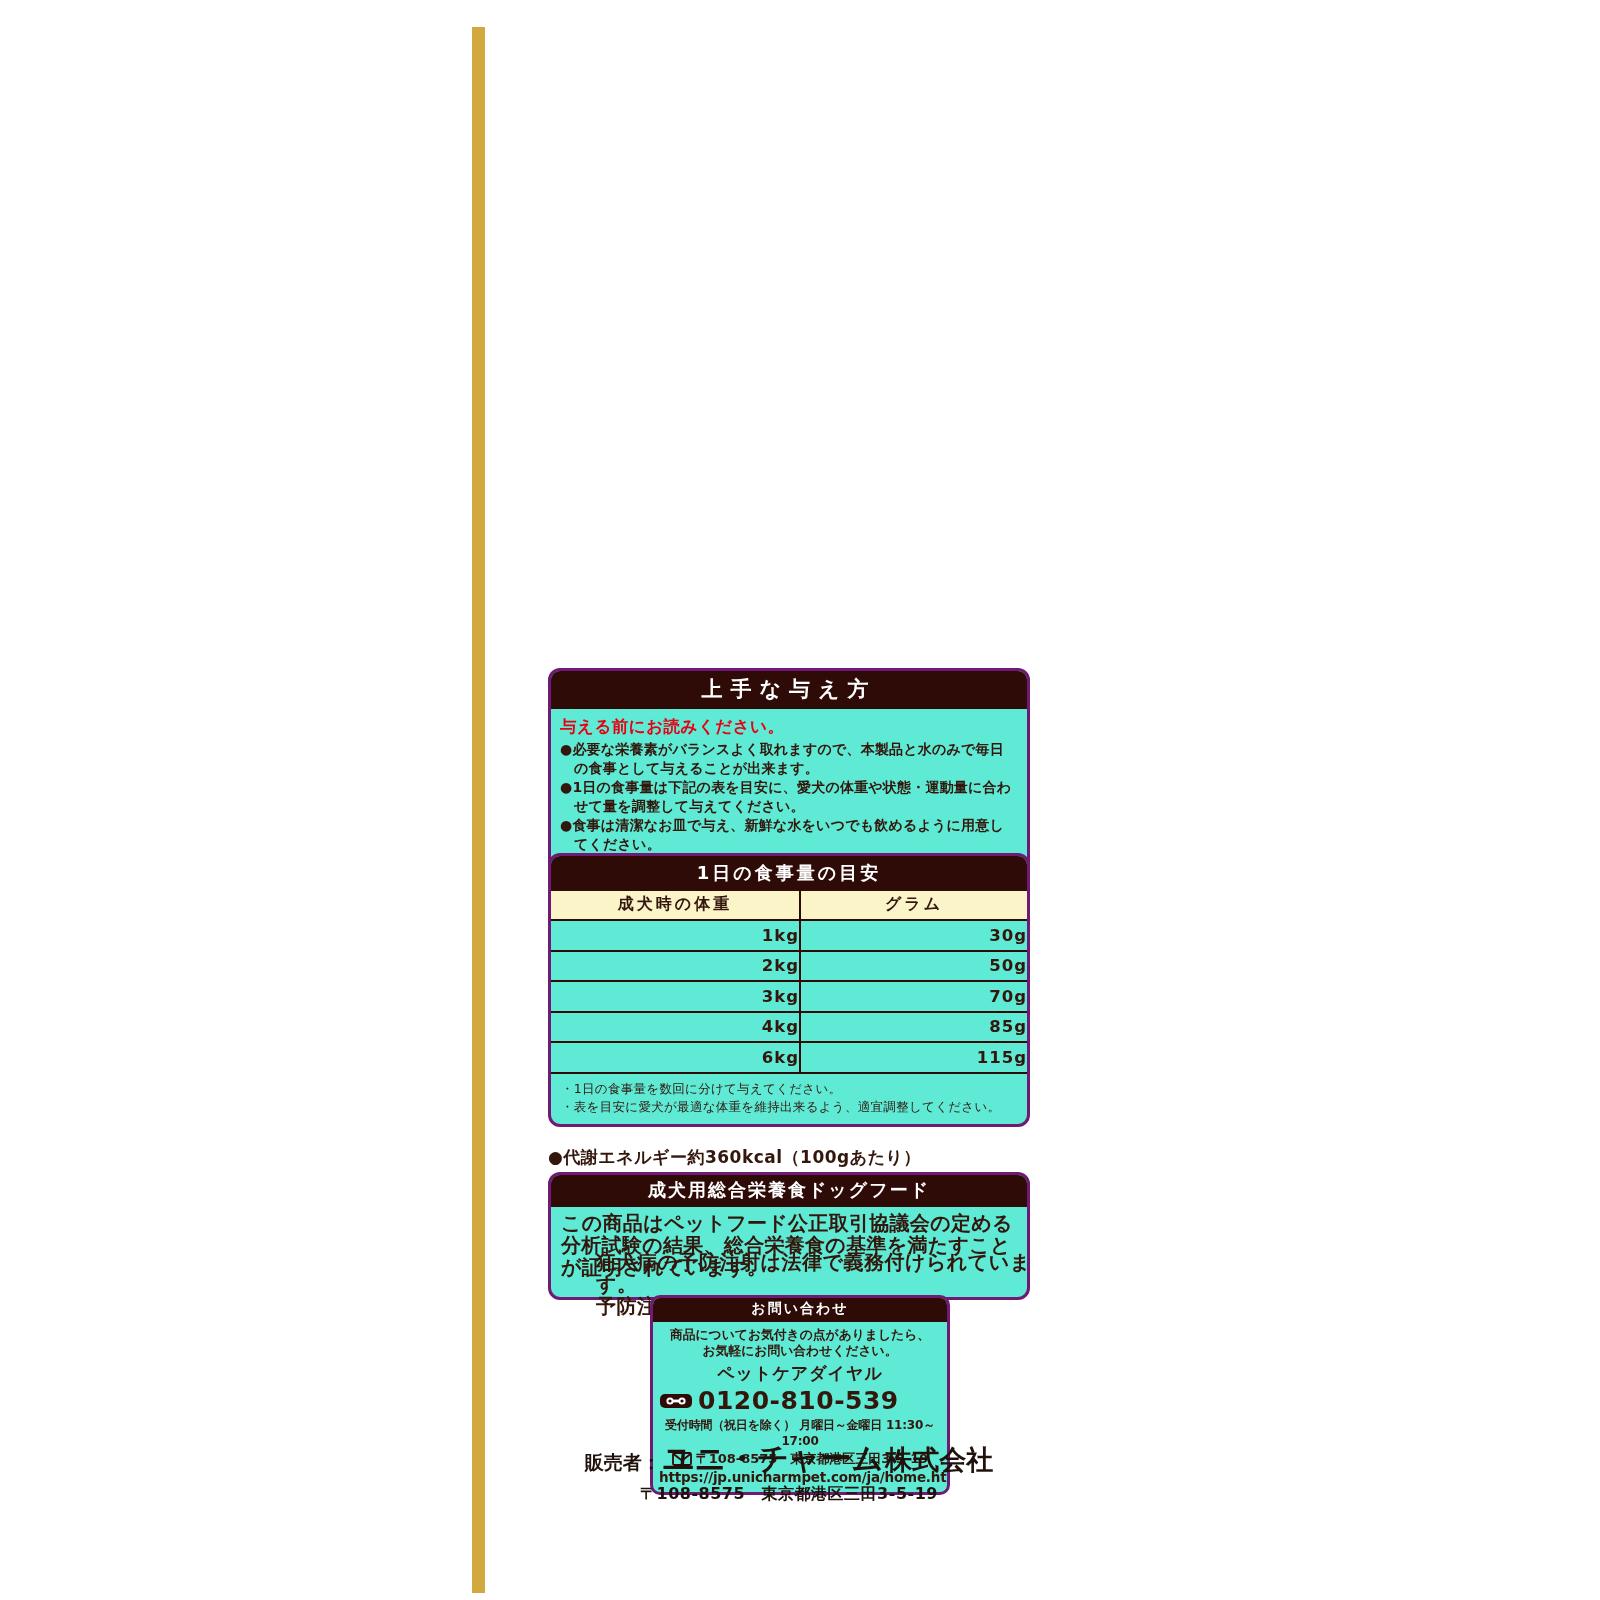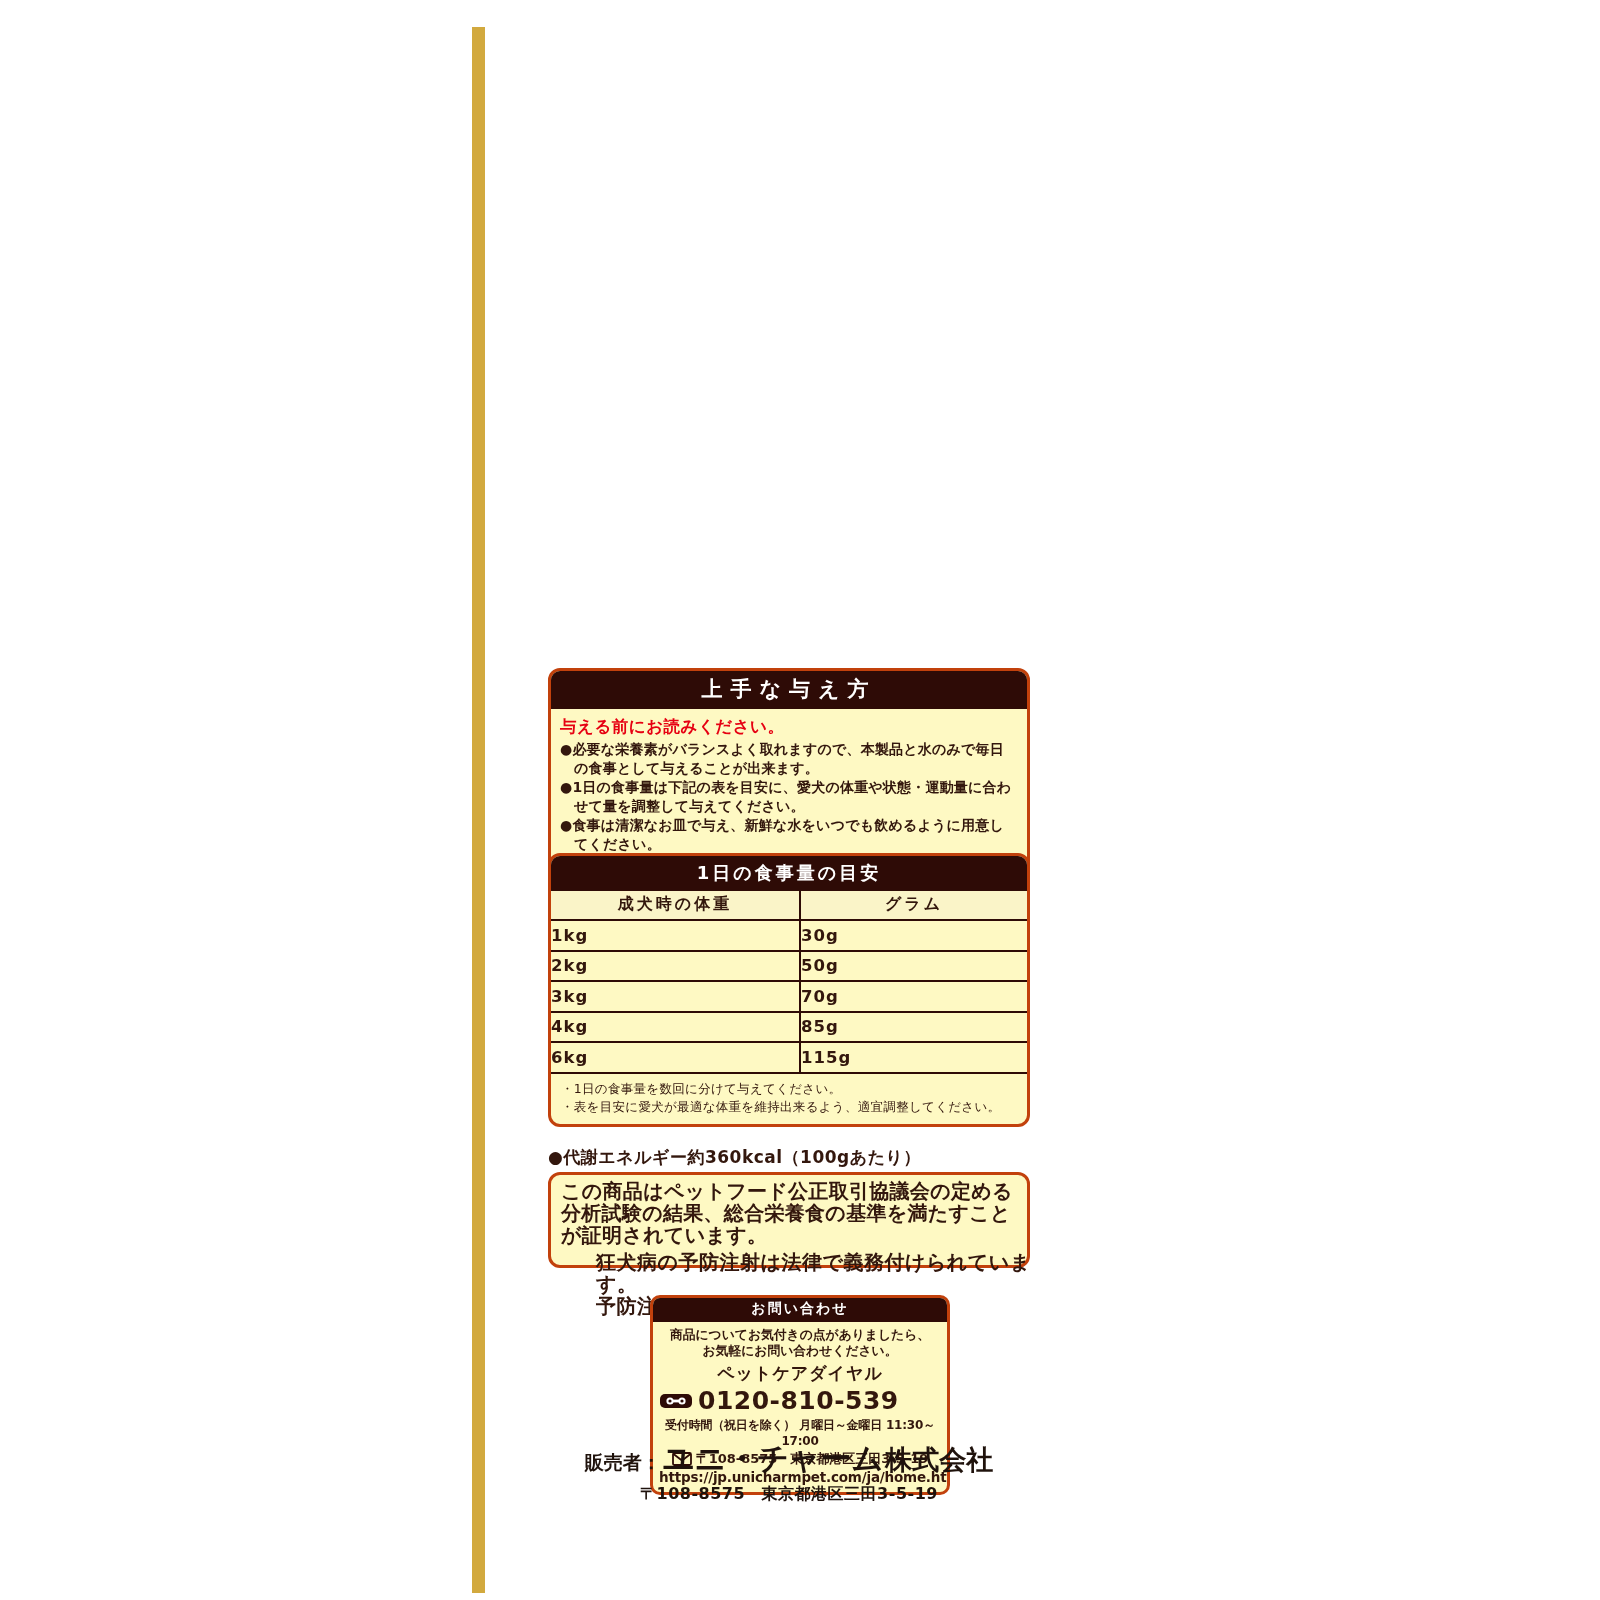--- a/index.html
+++ b/index.html
@@ -4,41 +4,41 @@
 <style>
   html,body{margin:0;padding:0;}
   body{
     width:1600px;height:1600px;background:#ffffff;position:relative;
     font-family:"DejaVu Sans","Liberation Sans",sans-serif;
     color:#33170d;overflow:hidden;
   }
   .gold-line{position:absolute;left:472px;top:27px;width:13px;height:1566px;background:#d2a93e;}
 
   
-  .panel{position:absolute;border:3px solid #c2410c;border-radius:12px;background:#fef9c3;overflow:hidden;box-sizing:border-box;}
+  .panel{position:absolute;border:3px solid #701a75;border-radius:12px;background:#5eead4;overflow:hidden;box-sizing:border-box;}
   .panel-head{background:#2e0b06;color:#ffffff;text-align:center;font-weight:bold;}
 
   
   .box1{left:548px;top:668px;width:482px;}
   .box1 .panel-head{font-size:21px;letter-spacing:8px;padding:4px 0 6px;}
   .box1 .panel-body{padding:7px 9px 8px 9px;}
   .read-first{color:#e60012;font-weight:bold;font-size:16.5px;margin-bottom:2px;letter-spacing:0.5px;}
   .bullet{font-size:14px;font-weight:600;line-height:19px;padding-left:14px;text-indent:-14px;letter-spacing:0.2px;}
   .bullet.red{color:#e60012;font-weight:bold;}
 
   
   .box2{left:548px;top:853px;width:482px;}
   .box2 .panel-head{font-size:18px;letter-spacing:3px;padding:5px 0 6px;}
   table.feed-table{width:100%;border-collapse:collapse;}
   table.feed-table th{
     background:#faf4c8;font-size:16px;font-weight:bold;letter-spacing:3px;
     padding:3px 0 4px;border-bottom:2px solid #2e0b06;color:#33170d;
   }
   table.feed-table td{
-    font-size:16.5px;font-weight:600;text-align:left;padding:4.5px 0 5px;
+    font-size:16.5px;font-weight:600;text-align:right;padding:4.5px 0 5px;
     border-bottom:2px solid #2e0b06;letter-spacing:1px;
   }
   table.feed-table th.col-right, table.feed-table td.col-right{border-left:2px solid #2e0b06;}
   table.feed-table th.col-left{width:52.3%;}
   .table-notes{padding:6px 10px 8px;font-size:12.5px;font-weight:400;line-height:18px;letter-spacing:0.3px;}
 
   
   .energy{position:absolute;left:548px;top:1146px;width:482px;font-size:17px;font-weight:bold;letter-spacing:0.5px;}
 
   
@@ -121,20 +121,21 @@
   </table>
   <div class="table-notes">
     <div>・1日の食事量を数回に分けて与えてください。</div>
     <div>・表を目安に愛犬が最適な体重を維持出来るよう、適宜調整してください。</div>
   </div>
 </section>
 
 <div class="energy">●代謝エネルギー約360kcal（100gあたり）</div>
 
 <section class="panel box3">
+  <div class="panel-head">成犬用総合栄養食ドッグフード</div>
   <div class="panel-body">この商品はペットフード公正取引協議会の定める分析試験の結果、総合栄養食の基準を満たすことが証明されています。</div>
 </section>
 
 <div class="rabies">
   <div>狂犬病の予防注射は法律で義務付けられています。</div>
   <div>予防注射を毎年1回受けましょう。</div>
 </div>
 
 <section class="panel contact">
   <div class="panel-head">お問い合わせ</div>

